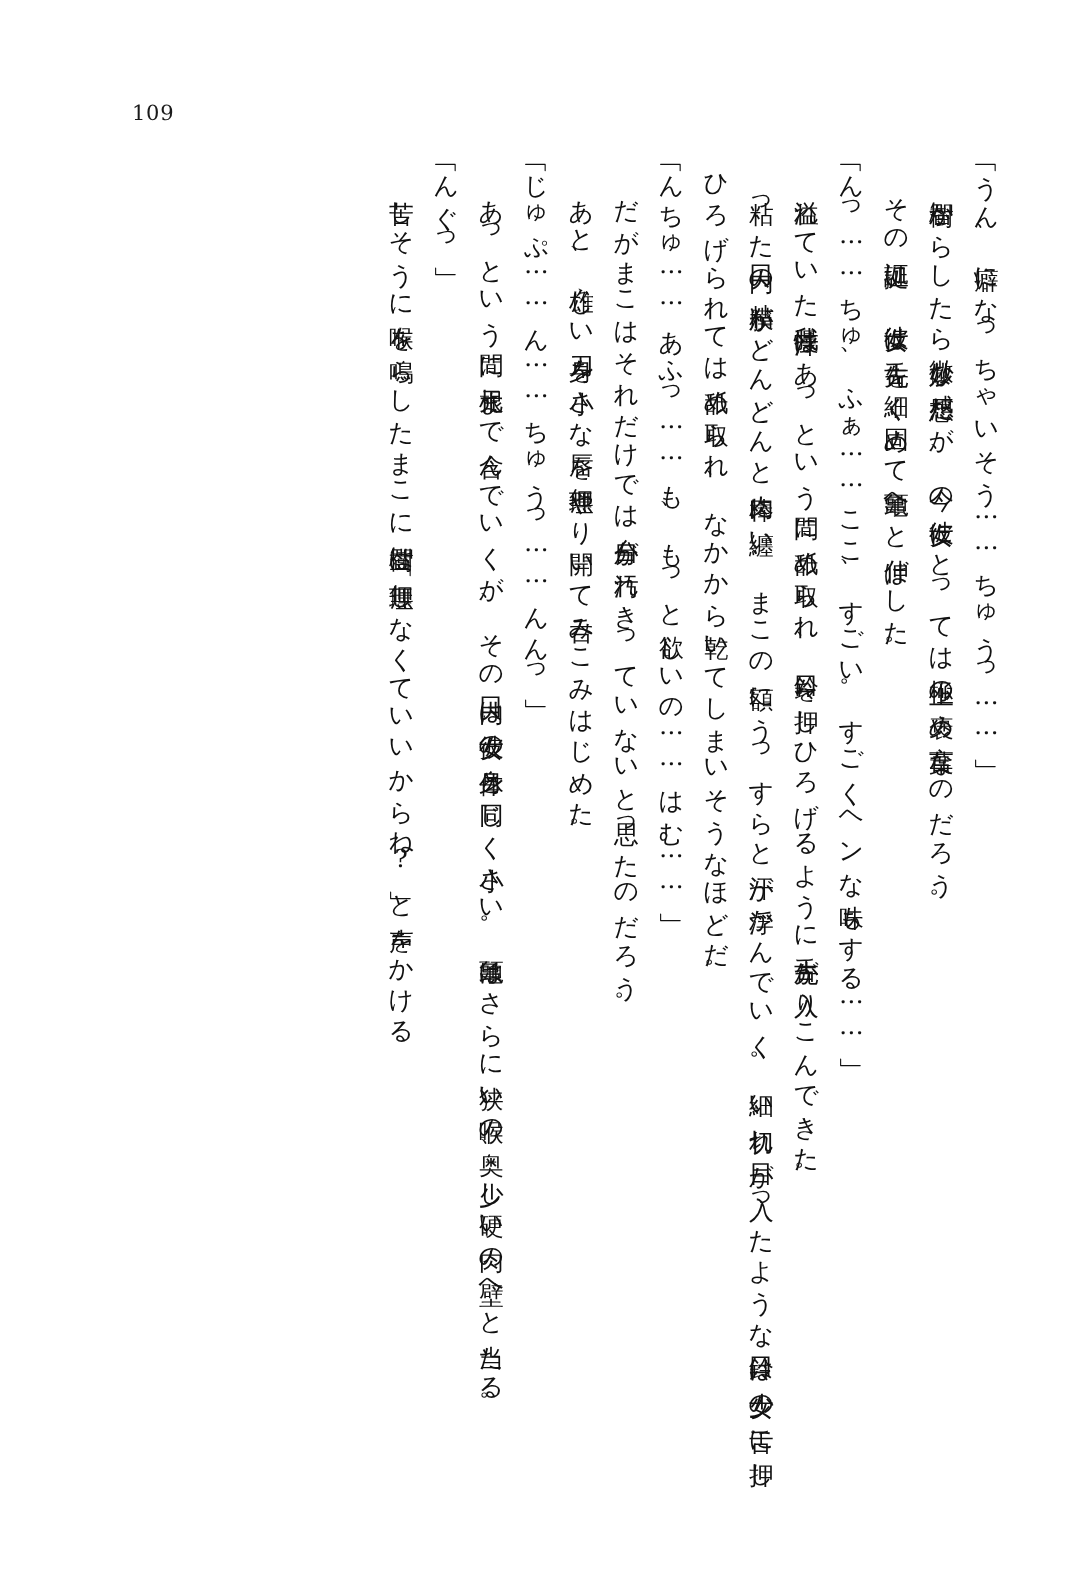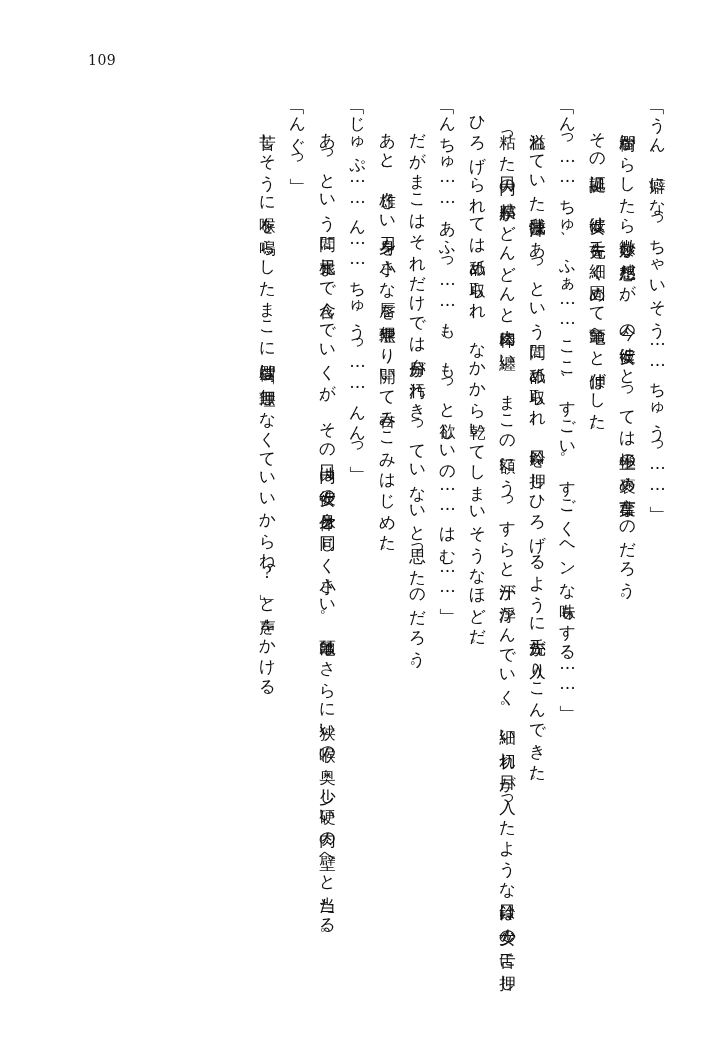--- a/index.html
+++ b/index.html
@@ -10,21 +10,21 @@
   .page {
     position: relative;
     width: 712px;
     height: 1050px;
     background: #ffffff;
     overflow: hidden;
     font-family: "DejaVu Serif", "Liberation Serif", serif;
   }
   .page-number {
     position: absolute;
-    top: 52px;
+    top: 68px;
     left: 88px;
     font-size: 14px;
     color: #1a1a1a;
     font-family: "DejaVu Serif", "Liberation Serif", serif;
     letter-spacing: 0.5px;
   }
   .body-text {
     position: absolute;
     top: 104px;
     left: 52px;

